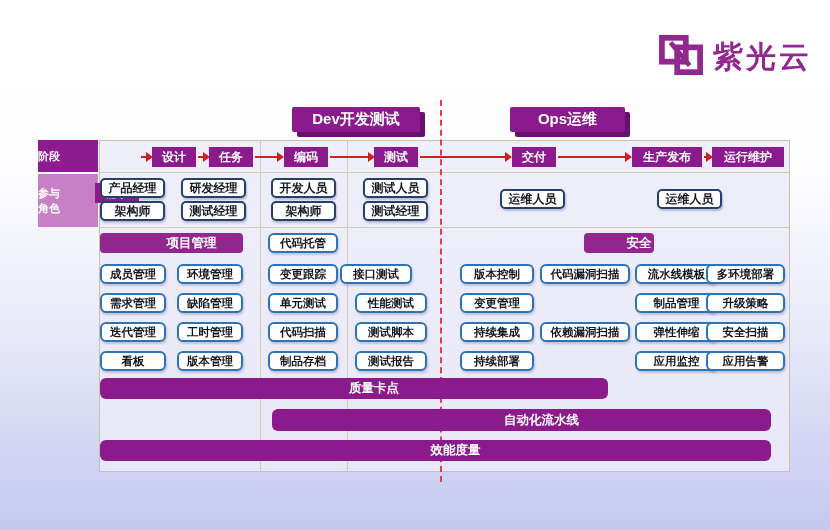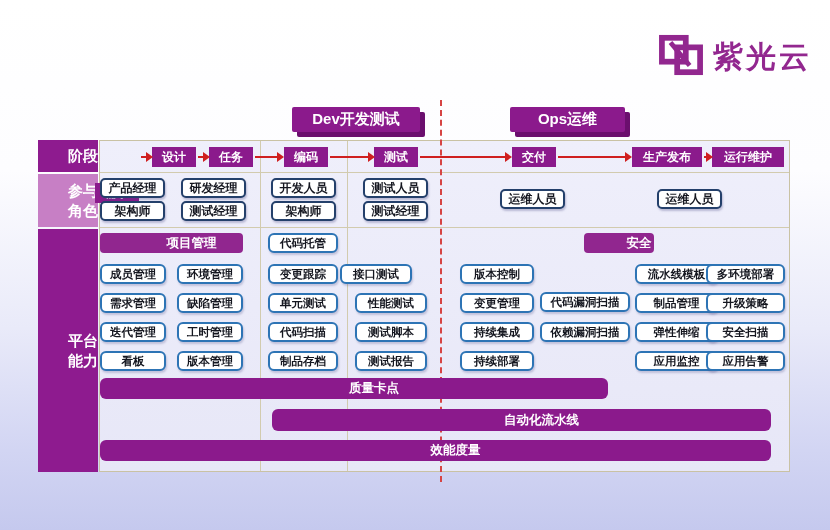--- a/index.html
+++ b/index.html
@@ -16,22 +16,22 @@
   .badge {
     position:absolute; top:107px; height:25px; background:#8b1a8c; color:#fff;
     font-size:15px; font-weight:bold; display:flex; align-items:center; justify-content:center;
     border-radius:2px; box-shadow:5px 5px 0 #6b0f6e; z-index:3;
   }
   
   .red-divider { position:absolute; left:440px; top:100px; height:382px; width:0;
     border-left:2px dashed #d64444; z-index:1; }
   
   .side-label {
-    position:absolute; left:38px; width:60px; color:#fff; font-weight:bold; font-size:15px;
-    display:flex; flex-direction:column; align-items:flex-end; justify-content:center;
+    position:absolute; left:38px; width:60px; color:#fff; font-weight:bold; font-size:11px;
+    display:flex; flex-direction:column; align-items:flex-start; justify-content:center;
     line-height:1.3; z-index:2; text-align:center;
   }
   .side-dark { background:#8e1b8f; }
   .side-light { background:#c77fc5; }
   
   .panel { position:absolute; left:99px; top:140px; width:691px; height:332px;
     background:linear-gradient(180deg,#efeffb 0%,#e7e7f7 100%);
     border:1px solid #c9c2a4; z-index:0; }
   .vsep { position:absolute; top:141px; height:330px; width:1px; background:#d2cbae; z-index:1; }
   .hsep { position:absolute; left:100px; width:689px; height:1px; background:#d2cbae; z-index:1; }
@@ -96,24 +96,20 @@
   <div class="hsep" style="top:227px;"></div>
   <div class="red-divider"></div>
 
   <div class="side-label side-dark" style="top:140px;height:32px;">
     <span>阶段</span>
   </div>
   <div class="side-label side-light" style="top:174px;height:53px;">
     <span>参与</span>
     <span>角色</span>
   </div>
-  <div class="side-label side-dark" style="top:229px;height:243px;">
-    <span>平台</span>
-    <span>能力</span>
-  </div>
 
   <div class="stage" style="left:95px;width:44px;margin-top:36px;">需求</div>
   <div class="stage" style="left:152px;width:44px;">设计</div>
   <div class="stage" style="left:209px;width:44px;">任务</div>
   <div class="stage" style="left:284px;width:44px;">编码</div>
   <div class="stage" style="left:374px;width:44px;">测试</div>
   <div class="stage" style="left:512px;width:44px;">交付</div>
   <div class="stage" style="left:632px;width:70px;">生产发布</div>
   <div class="stage" style="left:712px;width:72px;">运行维护</div>
 
@@ -157,21 +153,21 @@
   <div class="cap" style="left:340px;top:264px;width:72px;">接口测试</div>
   <div class="cap" style="left:355px;top:293px;width:72px;">性能测试</div>
   <div class="cap" style="left:355px;top:322px;width:72px;">测试脚本</div>
   <div class="cap" style="left:355px;top:351px;width:72px;">测试报告</div>
 
   <div class="cap" style="left:460px;top:264px;width:74px;">版本控制</div>
   <div class="cap" style="left:460px;top:293px;width:74px;">变更管理</div>
   <div class="cap" style="left:460px;top:322px;width:74px;">持续集成</div>
   <div class="cap" style="left:460px;top:351px;width:74px;">持续部署</div>
 
-  <div class="cap" style="left:540px;top:264px;width:90px;margin-top:28px;">代码漏洞扫描</div>
+  <div class="cap" style="left:540px;top:264px;width:90px;">代码漏洞扫描</div>
   <div class="cap" style="left:540px;top:322px;width:90px;">依赖漏洞扫描</div>
 
   <div class="cap" style="left:635px;top:264px;width:83px;">流水线模板</div>
   <div class="cap" style="left:635px;top:293px;width:83px;">制品管理</div>
   <div class="cap" style="left:635px;top:322px;width:83px;">弹性伸缩</div>
   <div class="cap" style="left:635px;top:351px;width:83px;">应用监控</div>
 
   <div class="cap" style="left:706px;top:264px;width:79px;">多环境部署</div>
   <div class="cap" style="left:706px;top:293px;width:79px;">升级策略</div>
   <div class="cap" style="left:706px;top:322px;width:79px;">安全扫描</div>

